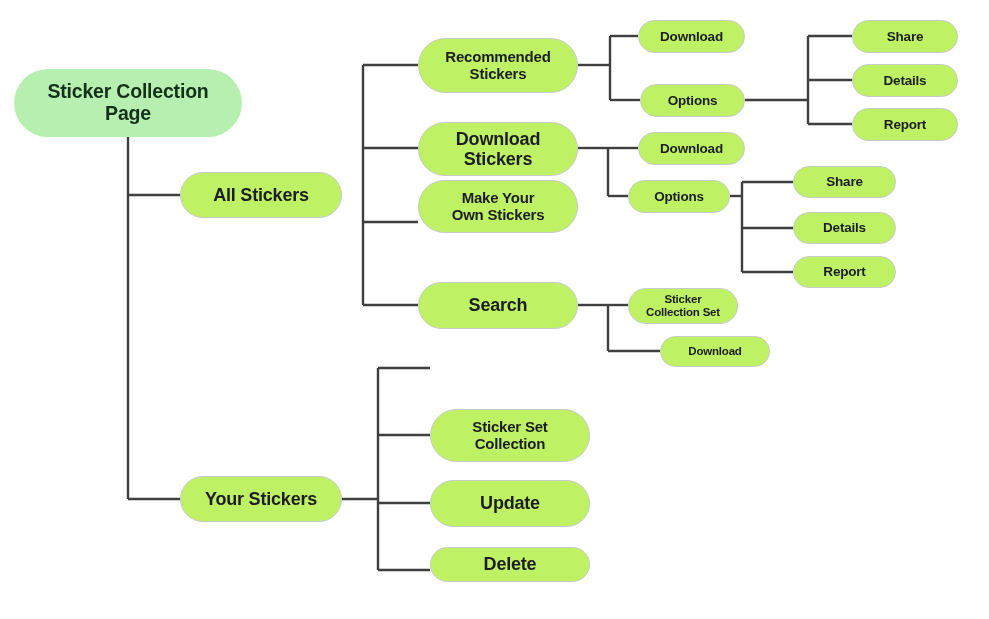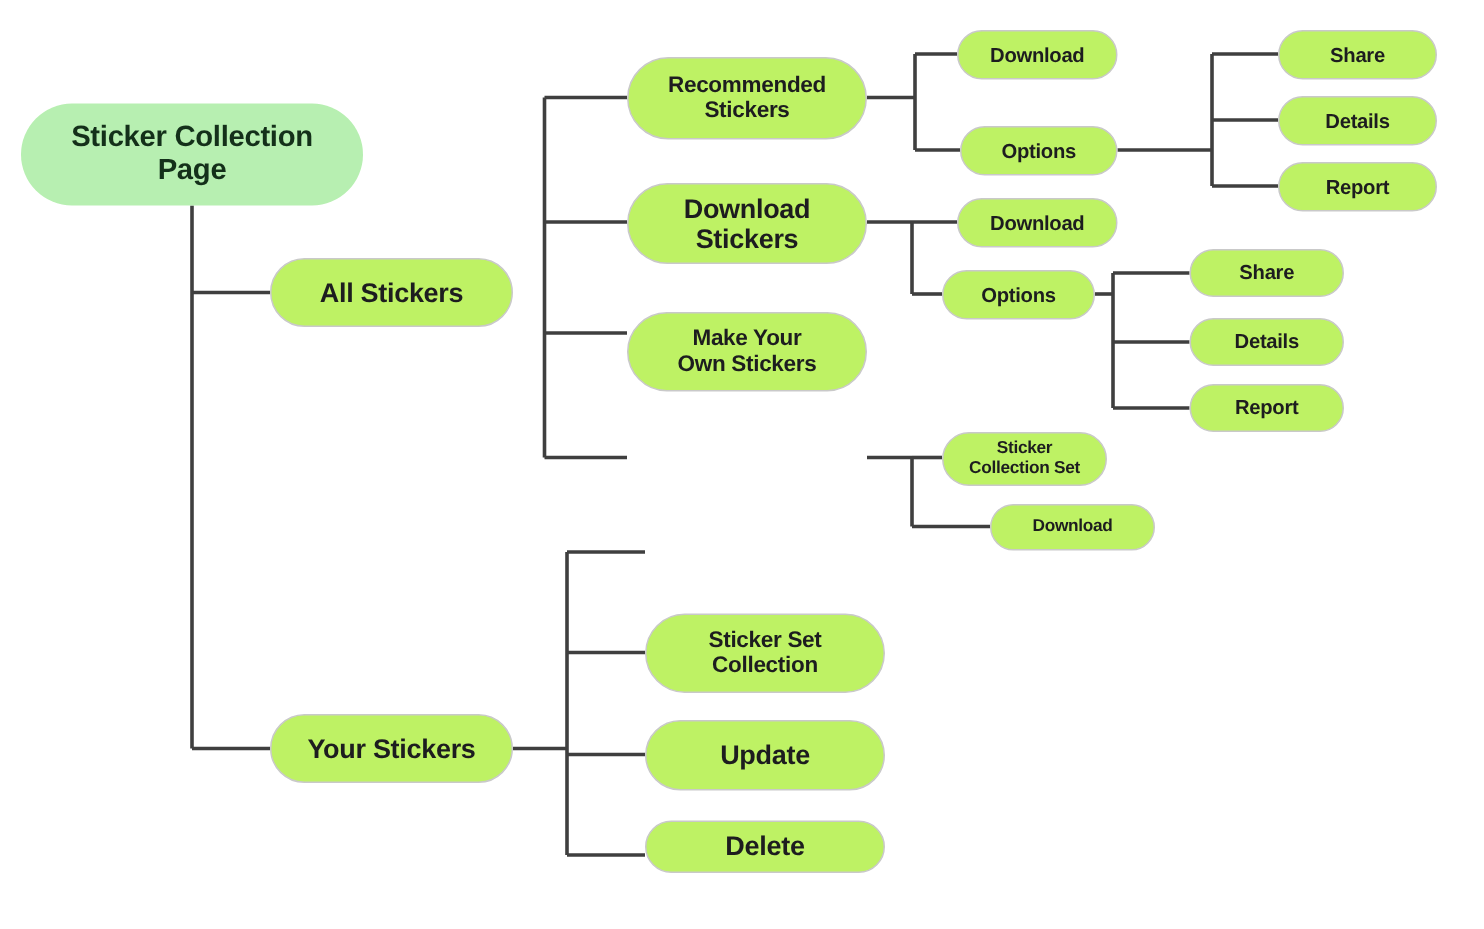--- a/index.html
+++ b/index.html
@@ -131,25 +131,28 @@
   <div class="node sz-md" style="left:418px; top:38px; width:160px; height:55px;">
     <span class="node-label">Recommended
 Stickers</span>
   </div>
 
   <div class="node sz-lg" style="left:418px; top:122px; width:160px; height:54px;">
     <span class="node-label">Download
 Stickers</span>
   </div>
 
-  <div class="node sz-md" style="left:418px; top:208px; width:160px; height:53px;">
+  <div class="node sz-md" style="left:418px; top:180px; width:160px; height:53px;">
     <span class="node-label">Make Your
 Own Stickers</span>
   </div>
 
+  <div class="node sz-lg" style="left:418px; top:282px; width:160px; height:47px;">
+    <span class="node-label">Search</span>
+  </div>
 
   <div class="node sz-sm" style="left:638px; top:20px; width:107px; height:33px;">
     <span class="node-label">Download</span>
   </div>
 
   <div class="node sz-sm" style="left:640px; top:84px; width:105px; height:33px;">
     <span class="node-label">Options</span>
   </div>
 
   <div class="node sz-sm" style="left:852px; top:20px; width:106px; height:33px;">

